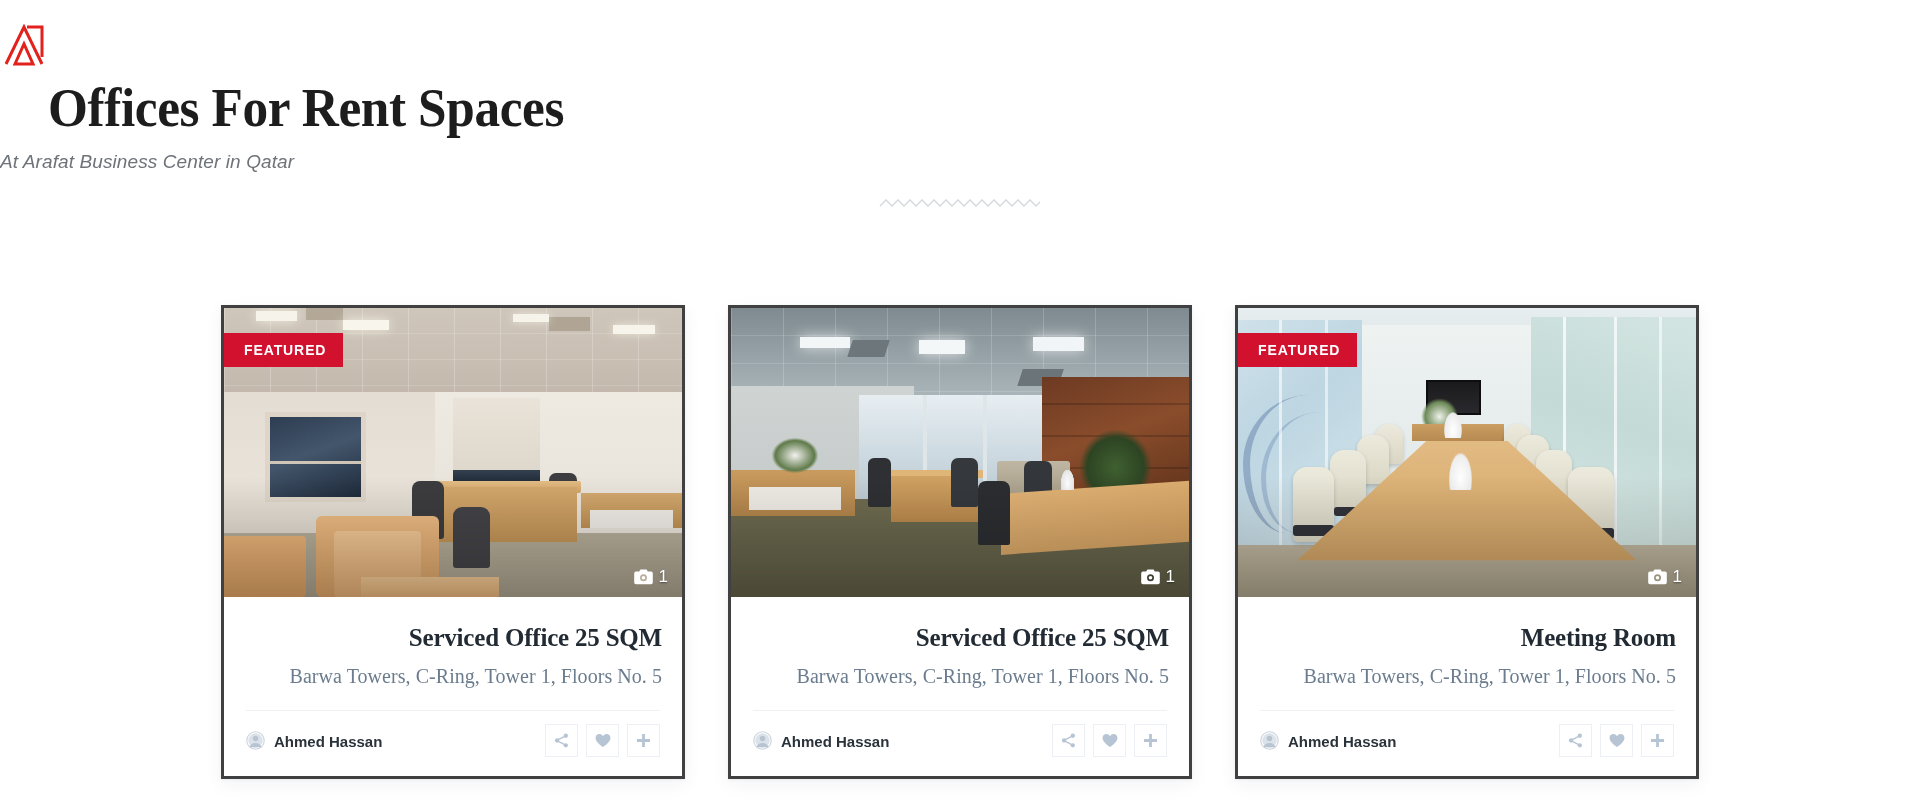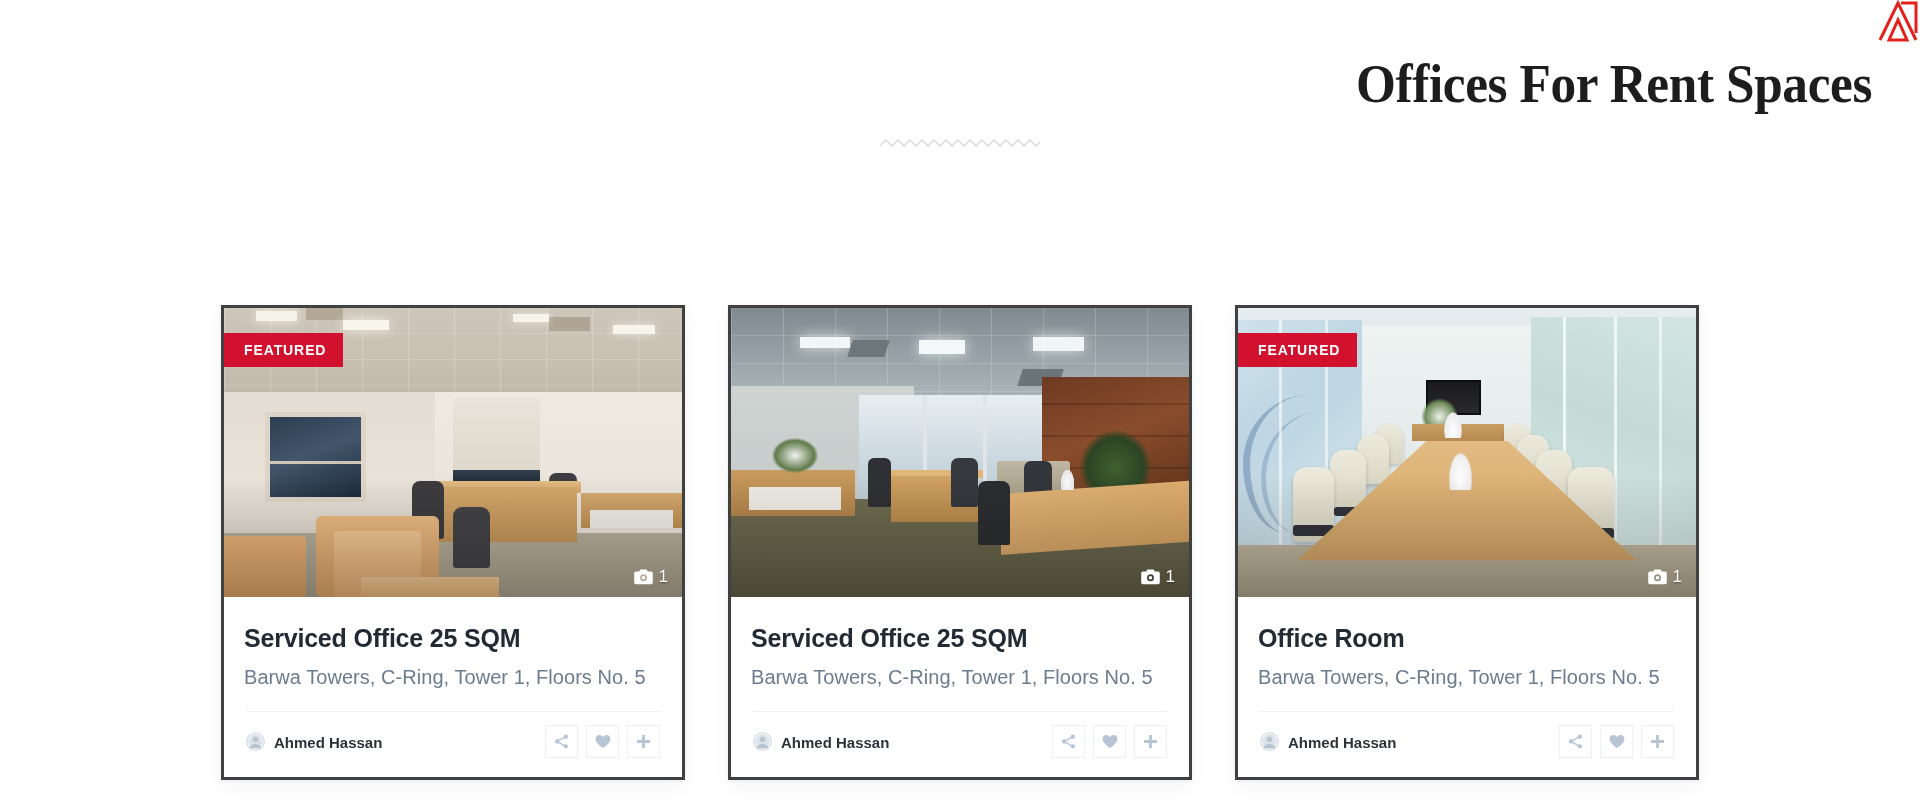--- a/index.html
+++ b/index.html
@@ -9,21 +9,21 @@
     font-family: "Liberation Sans", sans-serif;
     overflow: hidden;
   }
   .page {
     position: relative;
     width: 1920px; height: 800px;
     background: #ffffff;
   }
 
   
-  .header { width: 100%; text-align: right; }
+  .header { width: 100%; padding-top: 24px; text-align: left; }
 
   .brand-logo { display: inline-block; line-height: 0; }
   .brand-logo svg { display: block; }
 
   .page-title {
     margin-top: 10px;
     font-family: "Liberation Serif", "DejaVu Serif", serif;
     font-weight: 700;
     font-size: 54px;
     line-height: 1.05;
@@ -86,21 +86,21 @@
     display: flex; align-items: center; gap: 6px;
     color: #ffffff;
     font-size: 17px;
     font-weight: 400;
     text-shadow: 0 1px 2px rgba(0,0,0,0.45);
     z-index: 6;
   }
   .photo-count svg { display: block; }
 
   
-  .card-body { padding: 27px 20px 0; text-align: left; }
+  .card-body { padding: 27px 20px 0; text-align: right; font-family: Liberation Serif, serif; }
   .card-title {
     font-size: 25px;
     font-weight: 700;
     color: #222b33;
     letter-spacing: -0.2px;
   }
   .card-address {
     margin-top: 13px;
     font-size: 20px;
     color: #6b7c8e;
@@ -293,20 +293,21 @@
       <svg width="46" height="42" viewBox="0 0 46 42" aria-hidden="true">
         <g fill="none" stroke="#e2211c" stroke-width="3">
           <path d="M6 40 L24 3 L42 40"></path>
           <path d="M15 40 L24 20 L33 40 Z"></path>
           <path d="M27 3 L42 3 L42 33"></path>
         </g>
       </svg>
     </div>
 
     <div class="page-title">Offices For Rent Spaces</div>
+    <div class="page-subtitle">At Arafat Business Center in Qatar</div>
 
     <svg class="zigzag" viewBox="0 0 162 16">
       <polyline points="1,11 7,5 13,11 19,5 25,11 31,5 37,11 43,5 49,11 55,5 61,11 67,5 73,11 79,5 85,11 91,5 97,11 103,5 109,11 115,5 121,11 127,5 133,11 139,5 145,11 151,5 157,11 161,7" fill="none" stroke="#d5d8dc" stroke-width="1.4"></polyline>
     </svg>
   </div>
 
   <div class="grid">
 
     <div class="card">
       <div class="card-media">
@@ -523,21 +524,21 @@
           <svg width="19" height="16" viewBox="0 0 19 16">
             <path fill="#ffffff" d="M6.4 0.6 L12.6 0.6 L13.8 2.4 L17 2.4 A1.8 1.8 0 0 1 18.8 4.2 L18.8 13.4 A1.8 1.8 0 0 1 17 15.2 L2 15.2 A1.8 1.8 0 0 1 0.2 13.4 L0.2 4.2 A1.8 1.8 0 0 1 2 2.4 L5.2 2.4 Z"></path>
             <circle cx="9.5" cy="8.8" r="3.5" fill="#9b9280"></circle>
             <circle cx="9.5" cy="8.8" r="1.8" fill="#ffffff"></circle>
           </svg>
           <span>1</span>
         </div>
       </div>
 
       <div class="card-body">
-        <div class="card-title">Office Room</div>
+        <div class="card-title">Meeting Room</div>
         <div class="card-address">Barwa Towers, C-Ring, Tower 1, Floors No. 5</div>
       </div>
 
       <div class="card-divider"></div>
 
       <div class="card-footer">
         <div class="author">
           <svg class="avatar" viewBox="0 0 20 20">
             <circle cx="10" cy="10" r="9.2" fill="#ffffff" stroke="#ccd4de" stroke-width="1.2"></circle>
             <circle cx="10" cy="10" r="7.6" fill="#dbe2ea"></circle>

